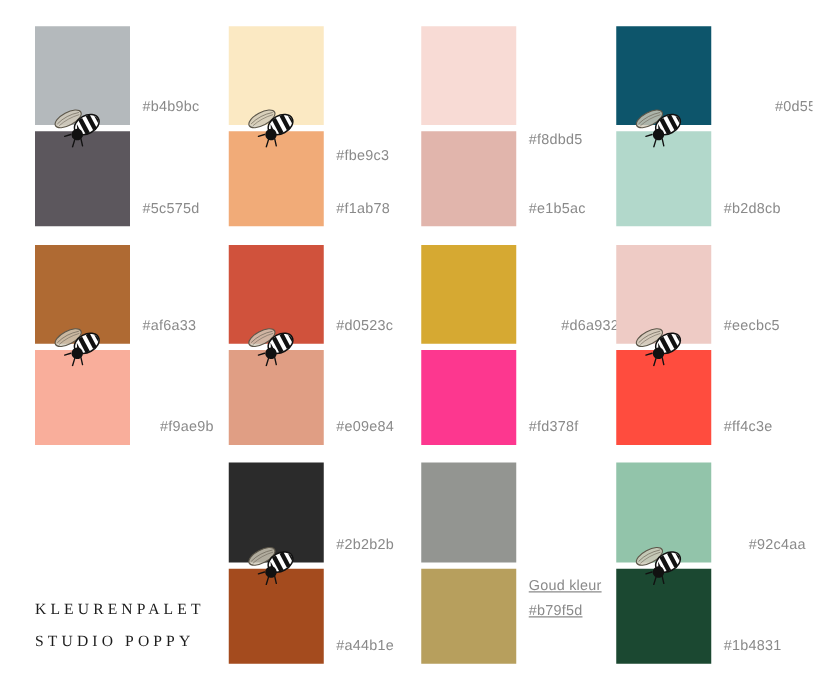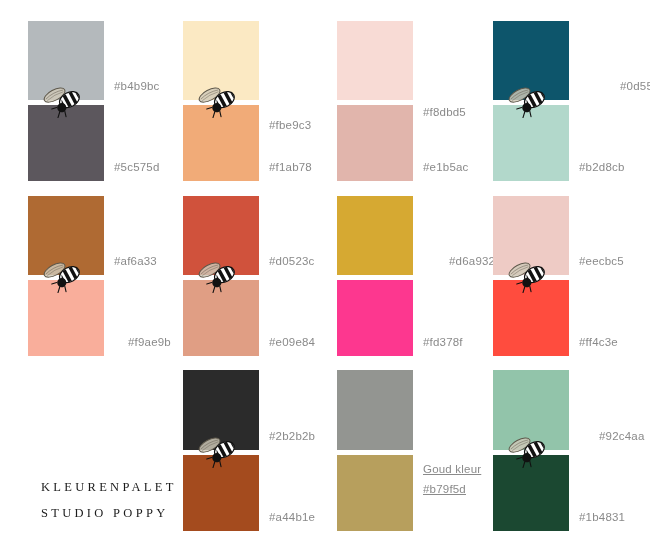--- a/index.html
+++ b/index.html
@@ -50,21 +50,20 @@
   #brand {
     position: absolute;
     left: 28px;
     top: 474px;
     font-family: "Liberation Serif", serif;
     font-size: 12.5px;
     color: #1c1c1c;
     letter-spacing: 3.3px;
     line-height: 26px;
     white-space: nowrap;
-    margin-left: 13px;
   }
   #brand span { display: block; }
 
   
   .bee {
     position: absolute;
     width: 44px;
     height: 40px;
     pointer-events: none;
   }

